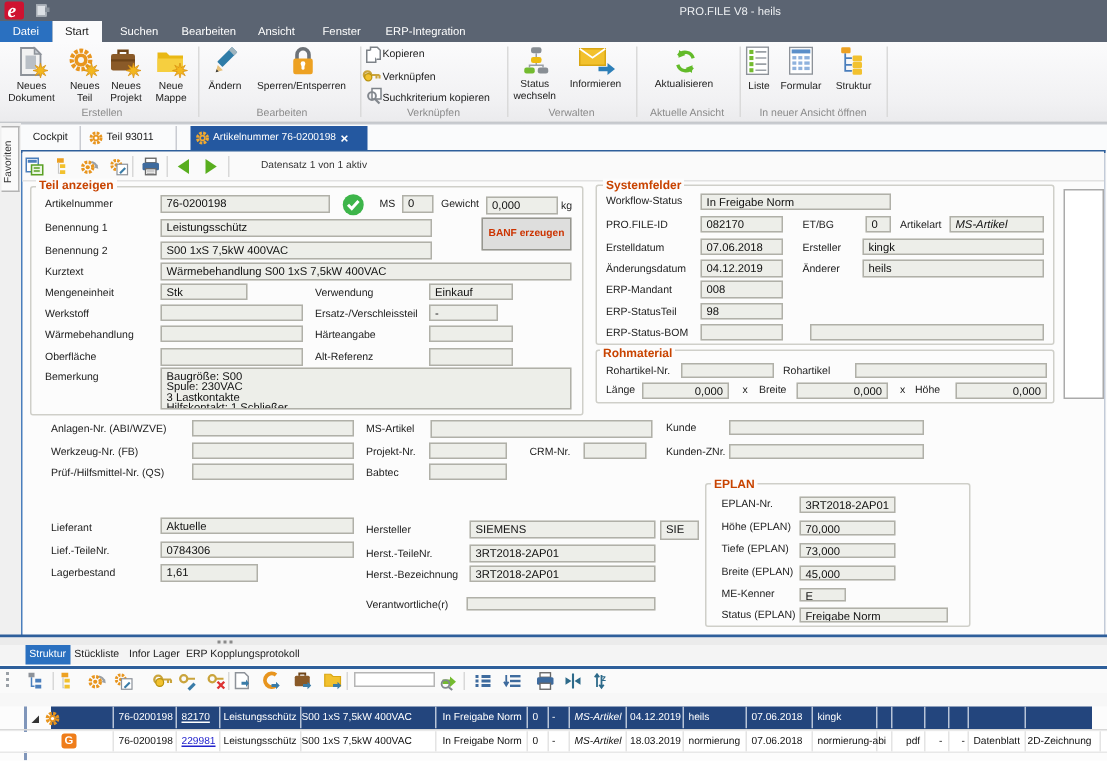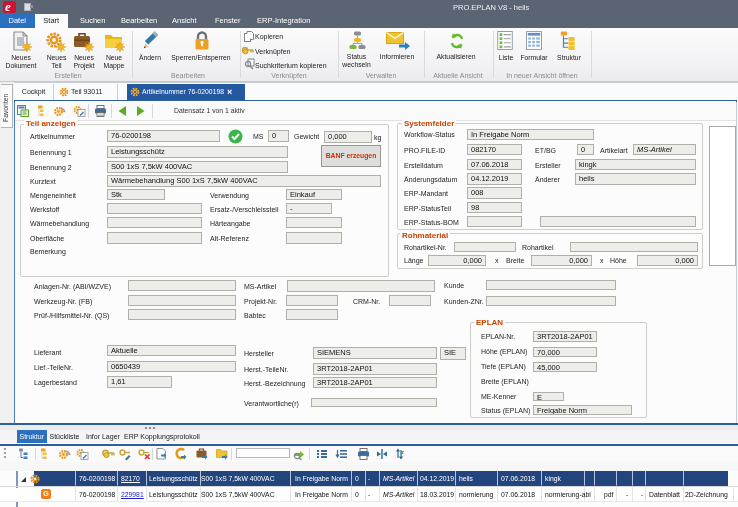--- a/index.html
+++ b/index.html
@@ -17,21 +17,21 @@
 </style>
 </head>
 <body>
 <div id="app">
 
 <div class="ab" style="left:0;top:0;width:738px;height:14px;background:#5b6472"></div>
 <div class="ab" style="left:3px;top:1px;width:13px;height:12px;background:#cf1230;border-radius:2px"></div>
 <div class="ab" style="left:5px;top:-1px;width:10px;height:13px;color:#fff;font-size:13px;font-weight:bold;font-family:'Liberation Serif',serif;font-style:italic">e</div>
 <div class="ab" style="left:24px;top:3px;width:7px;height:8px;background:#dce0e5;border:1px solid #aab0b8"></div>
 <div class="ab" style="left:30px;top:5px;width:3px;height:3px;background:#8a929c"></div>
-<div class="ab" style="left:453px;top:3px;font-size:7.5px;color:#eef0f3">PRO.EPLAN V8 - heils</div>
+<div class="ab" style="left:453px;top:3px;font-size:7.5px;color:#eef0f3">PRO.FILE V8 - heils</div>
 
 <div class="ab" style="left:0;top:14px;width:738px;height:14px;background:#5b6472"></div>
 <div class="ab" style="left:0;top:14px;width:34.5px;height:14px;background:#2a70c0;color:#fff;font-size:7.5px;text-align:center;line-height:14px">Datei</div>
 <div class="ab" style="left:34.5px;top:14px;width:33.5px;height:14px;background:#fbfbfc;color:#1a1a1a;font-size:7.5px;text-align:center;line-height:14px">Start</div>
 <div class="ab wt" style="left:80px;top:14px;font-size:7.5px;line-height:14px">Suchen</div>
 <div class="ab wt" style="left:121px;top:14px;font-size:7.5px;line-height:14px">Bearbeiten</div>
 <div class="ab wt" style="left:172px;top:14px;font-size:7.5px;line-height:14px">Ansicht</div>
 <div class="ab wt" style="left:215px;top:14px;font-size:7.5px;line-height:14px">Fenster</div>
 <div class="ab wt" style="left:257px;top:14px;font-size:7.5px;line-height:14px">ERP-Integration</div>
 
@@ -270,20 +270,21 @@
 <div class="inp" style="left:107px;top:232px;width:95px;height:11.5px"></div>
 <div class="lbl" style="left:210px;top:192px">Verwendung</div>
 <div class="inp" style="left:286px;top:189px;width:56px;height:11px">Einkauf</div>
 <div class="lbl" style="left:210px;top:206px">Ersatz-/Verschleissteil</div>
 <div class="inp" style="left:286px;top:203px;width:46px;height:11px">-</div>
 <div class="lbl" style="left:210px;top:220px">Härteangabe</div>
 <div class="inp" style="left:286px;top:217px;width:56px;height:11px"></div>
 <div class="lbl" style="left:210px;top:235px">Alt-Referenz</div>
 <div class="inp" style="left:286px;top:232px;width:56px;height:11.5px"></div>
 <div class="lbl" style="left:30px;top:248px">Bemerkung</div>
+<div class="inp" style="left:107px;top:245px;width:274px;height:28px;line-height:7px;padding-top:1px">Baugröße: S00<br>Spule: 230VAC<br>3 Lastkontakte<br>Hilfskontakt: 1 Schließer</div>
 
 <svg style="left:228px;top:129px" width="15" height="15" viewBox="0 0 15 15">
       <circle cx="7.5" cy="7.5" r="7" fill="#3db54a"></circle>
       <path d="M4 7.5 L6.5 10 L11 5" stroke="#fff" stroke-width="2" fill="none"></path>
     </svg>
 
 <div class="grp" style="left:397px;top:123px;width:306px;height:107px"></div>
 <div class="glab" style="left:402px;top:119px">Systemfelder</div>
 <div class="lbl" style="left:404px;top:131px">Workflow-Status</div>
 <div class="inp" style="left:467px;top:128.5px;width:127px;height:11.5px">In Freigabe Norm</div>
@@ -341,21 +342,21 @@
 <div class="lbl" style="left:444px;top:298px">Kunden-ZNr.</div>
 <div class="inp" style="left:486px;top:296px;width:130px;height:10px"></div>
 <div class="lbl" style="left:34px;top:312px">Prüf-/Hilfsmittel-Nr. (QS)</div>
 <div class="inp" style="left:128px;top:309px;width:108px;height:11px"></div>
 <div class="lbl" style="left:244px;top:312px">Babtec</div>
 <div class="inp" style="left:286px;top:309px;width:52px;height:11px"></div>
 
 <div class="lbl" style="left:34px;top:349px">Lieferant</div>
 <div class="inp" style="left:107px;top:345px;width:129px;height:11px">Aktuelle</div>
 <div class="lbl" style="left:34px;top:364px">Lief.-TeileNr.</div>
-<div class="inp" style="left:107px;top:361px;width:129px;height:11px">0650439</div>
+<div class="inp" style="left:107px;top:361px;width:129px;height:11px">0784306</div>
 <div class="lbl" style="left:34px;top:379px">Lagerbestand</div>
 <div class="inp" style="left:107px;top:376px;width:65px;height:12px">1,61</div>
 <div class="lbl" style="left:244px;top:350px">Hersteller</div>
 <div class="inp" style="left:313px;top:347px;width:124px;height:12px">SIEMENS</div>
 <div class="lbl" style="left:244px;top:366px">Herst.-TeileNr.</div>
 <div class="inp" style="left:313px;top:363px;width:124px;height:12px">3RT2018-2AP01</div>
 <div class="lbl" style="left:244px;top:380px">Herst.-Bezeichnung</div>
 <div class="inp" style="left:313px;top:377px;width:124px;height:11px">3RT2018-2AP01</div>
 <div class="inp" style="left:440px;top:347px;width:26px;height:13px">SIE</div>
 <div class="lbl" style="left:244px;top:400px">Verantwortliche(r)</div>
@@ -363,21 +364,21 @@
 
 <div class="grp" style="left:470px;top:322px;width:177px;height:96px"></div>
 <div class="glab" style="left:474px;top:318px">EPLAN</div>
 <div class="lbl" style="left:481px;top:333px">EPLAN-Nr.</div>
 <div class="inp" style="left:533px;top:331px;width:64px;height:11px">3RT2018-2AP01</div>
 <div class="lbl" style="left:481px;top:348px">Höhe (EPLAN)</div>
 <div class="inp" style="left:533px;top:347px;width:64px;height:10px">70,000</div>
 <div class="lbl" style="left:481px;top:363px">Tiefe (EPLAN)</div>
 <div class="inp" style="left:533px;top:362px;width:64px;height:10px">73,000</div>
 <div class="lbl" style="left:481px;top:378px">Breite (EPLAN)</div>
-<div class="inp" style="left:533px;top:362px;width:64px;height:10px">45,000</div>
+<div class="inp" style="left:533px;top:377px;width:64px;height:10px">45,000</div>
 <div class="lbl" style="left:481px;top:393px">ME-Kenner</div>
 <div class="inp" style="left:533px;top:392px;width:31px;height:9px">E</div>
 <div class="lbl" style="left:481px;top:407px">Status (EPLAN)</div>
 <div class="inp" style="left:533px;top:405px;width:99px;height:10px">Freigabe Norm</div>
 
 <div class="ab" style="left:0;top:423px;width:738px;height:2px;background:#2e5f9b"></div>
 <div class="ab" style="left:0;top:425px;width:738px;height:5px;background:#ebebeb"></div>
 <div class="ab" style="left:145px;top:426.5px;width:2px;height:2px;background:#8a8a8a;box-shadow:4px 0 #8a8a8a,8px 0 #8a8a8a"></div>
 
 <div class="ab" style="left:0;top:430px;width:738px;height:13px;background:#f4f4f4"></div>

